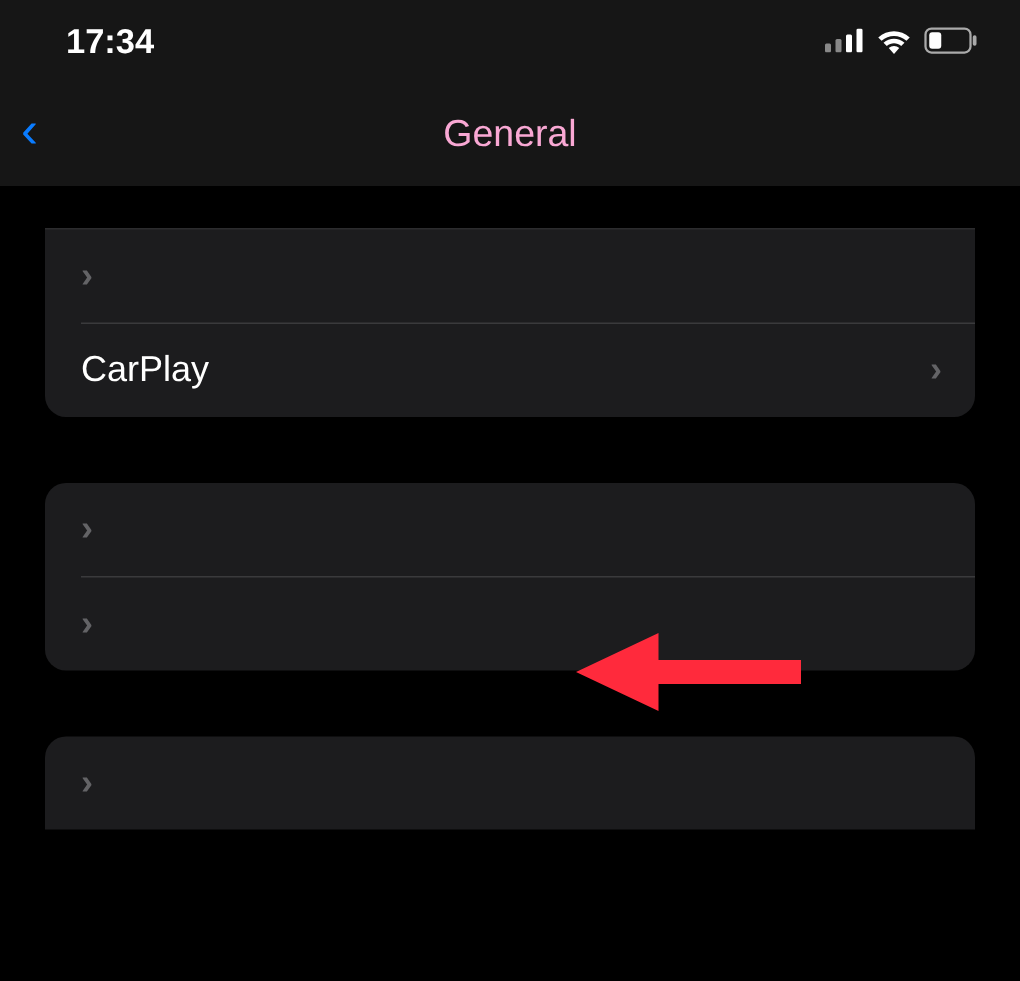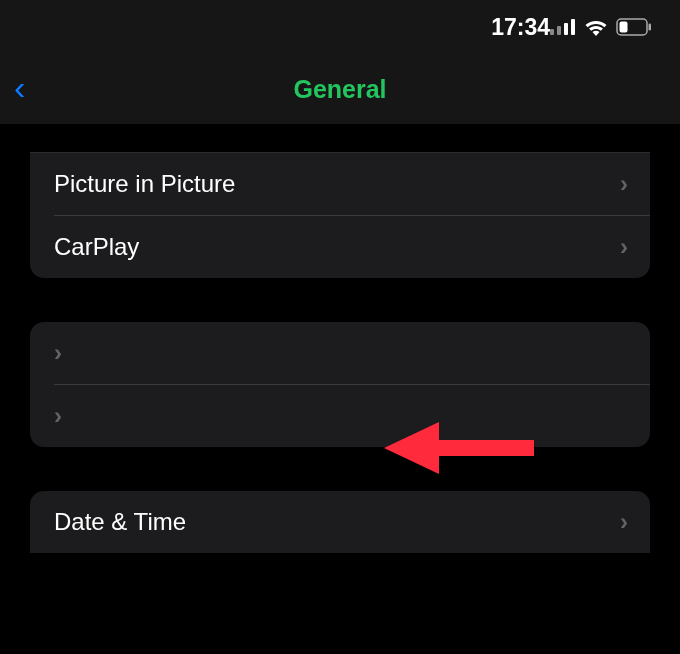--- a/index.html
+++ b/index.html
@@ -13,21 +13,21 @@
       height: 654px;
       background: #000;
       font-family: -apple-system, BlinkMacSystemFont, "Helvetica Neue", Helvetica, Arial, sans-serif;
       color: #fff;
       position: relative;
       overflow: hidden;
     }
     .status-bar {
       height: 54px;
       display: flex;
-      justify-content: flex-end;
+      justify-content: space-between;
       align-items: center;
       padding: 0 28px 0 44px;
       background: #161616;
     }
     .time {
       font-size: 23px;
       font-weight: 600;
       color: #fff;
     }
     .status-right {
@@ -55,22 +55,22 @@
     .back-chevron {
       font-size: 34px;
       font-weight: 300;
       line-height: 1;
       position: relative;
       top: -2px;
     }
     .nav-title {
       margin: 0 auto;
       font-size: 25px;
-      font-weight: 700;
-      color: #22c55e;
+      font-weight: 400;
+      color: #f9a8d4;
     }
     .content {
       background: #000;
       padding-top: 18px;
     }
     .section {
       background: #1c1c1e;
       margin: 0 30px 44px 30px;
       border-radius: 14px;
       overflow: hidden;
@@ -150,21 +150,20 @@
     <span class="back-chevron">‹</span>
   </div>
   <div class="nav-title">General</div>
 </div>
 
 <div class="content">
 
   <div class="section first">
     <div class="separator top"></div>
     <div class="row">
-      <span class="row-label">Picture in Picture</span>
       <span class="chevron-right">›</span>
     </div>
     <div class="separator"></div>
     <div class="row">
       <span class="row-label">CarPlay</span>
       <span class="chevron-right">›</span>
     </div>
   </div>
 
   <div class="section">
@@ -172,21 +171,20 @@
       <span class="chevron-right">›</span>
     </div>
     <div class="separator"></div>
     <div class="row">
       <span class="chevron-right">›</span>
     </div>
   </div>
 
   <div class="section last">
     <div class="row">
-      <span class="row-label">Date &amp; Time</span>
       <span class="chevron-right">›</span>
     </div>
   </div>
 
 </div>
 
 <svg class="arrow-annotation" width="155" height="60" viewBox="0 0 155 60">
   <polygon points="0,30 55,4 55,22 150,22 150,38 55,38 55,56" fill="#ff2a3c"></polygon>
 </svg>
 

